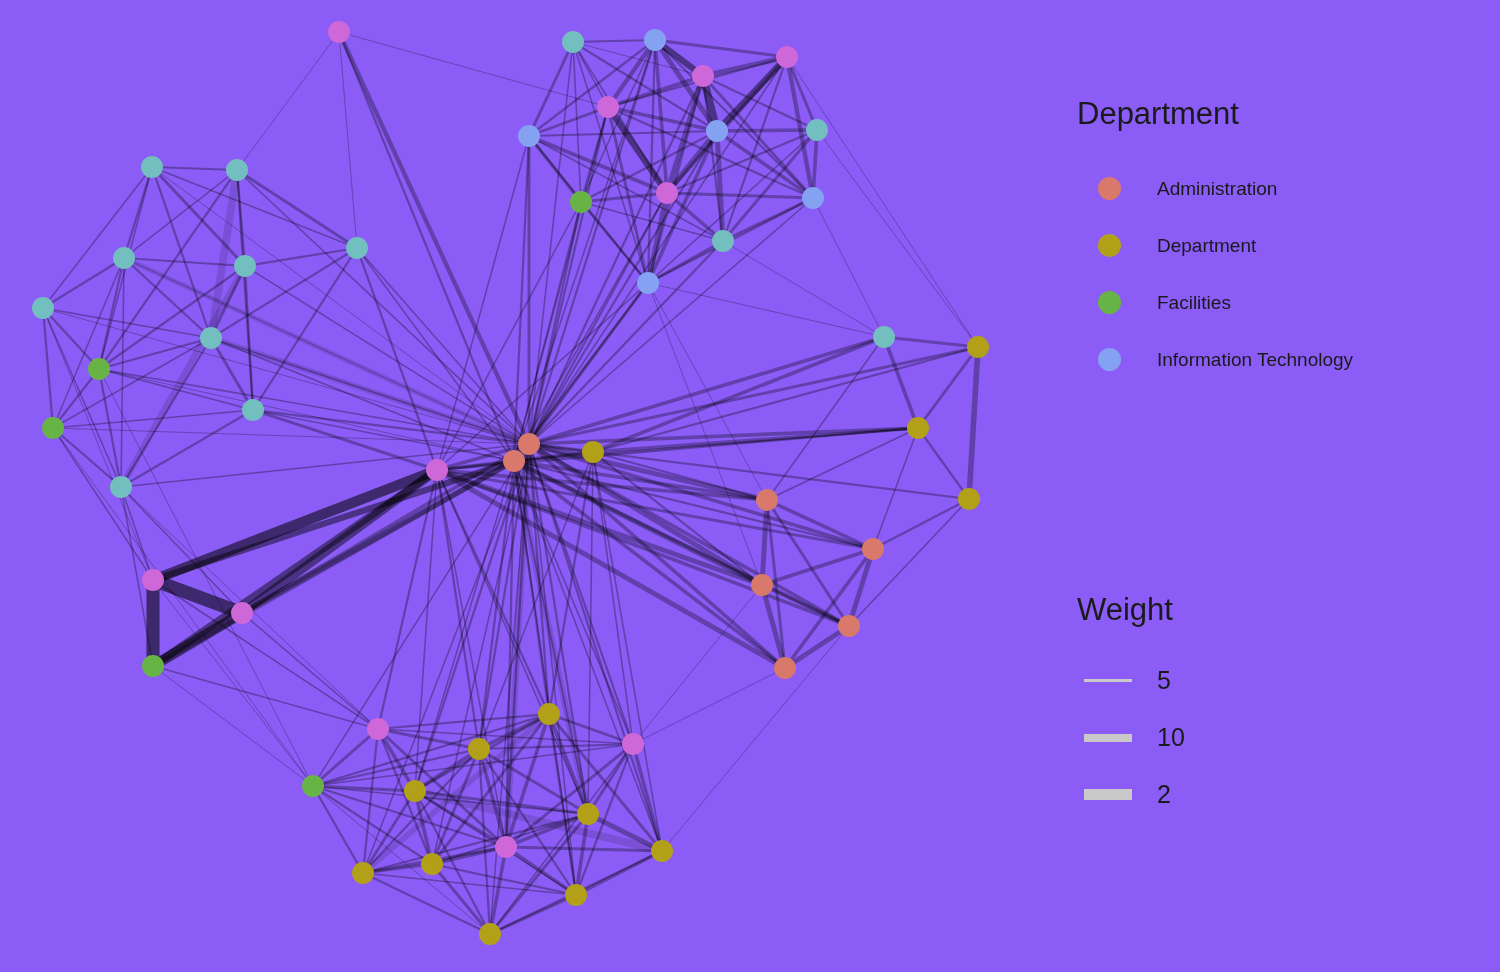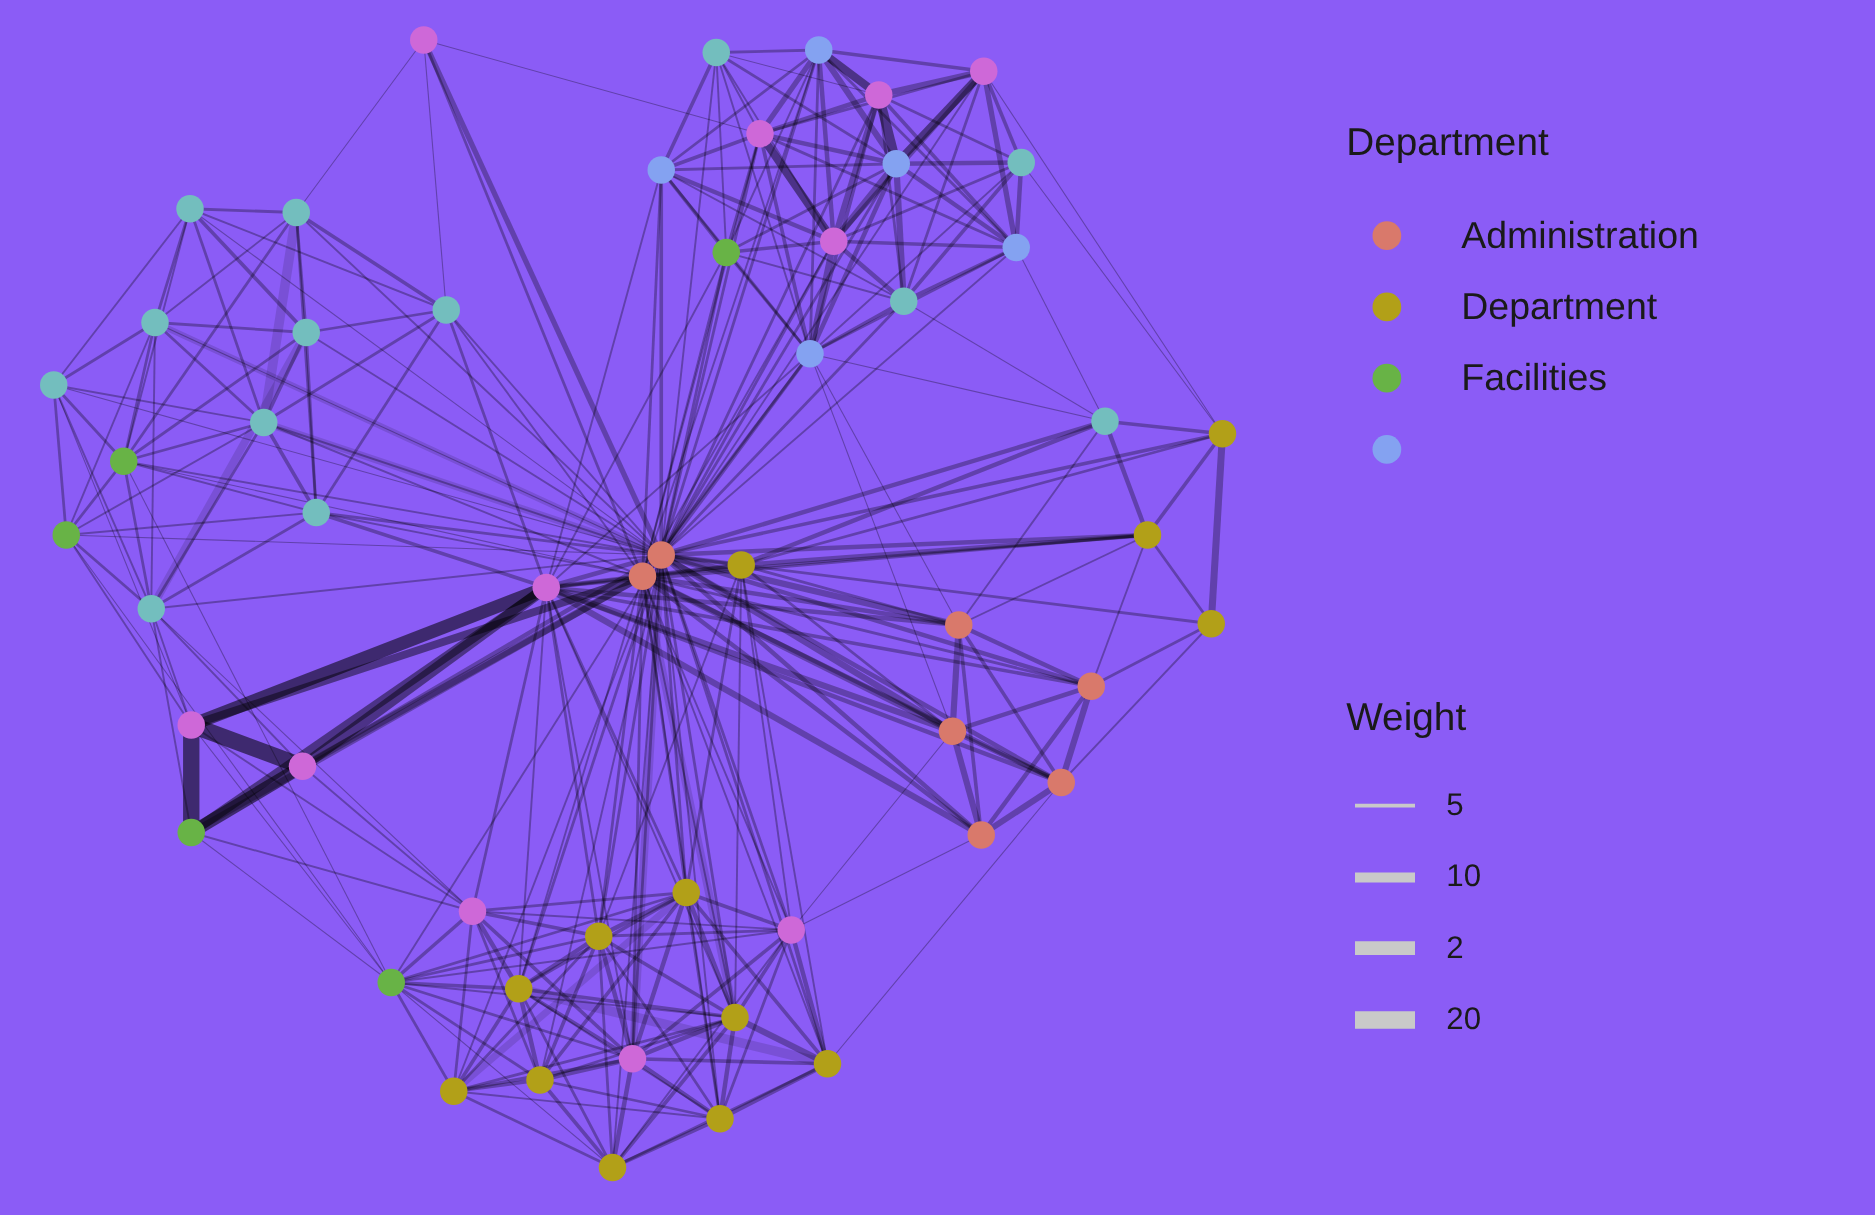--- a/index.html
+++ b/index.html
@@ -39,29 +39,29 @@
     height: 57px;
   }
   .swatch {
     width: 23px;
     height: 23px;
     border-radius: 50%;
     margin-left: 23px;
     flex: 0 0 auto;
   }
   .legend-label {
-    font-size: 30px;
+    font-size: 19px;
     color: #1a1a1a;
-    margin-left: 48px;
+    margin-left: 36px;
     white-space: nowrap;
   }
   .legend-weight {
     position: absolute;
     left: 1075px;
-    top: 556px;
+    top: 592px;
     width: 420px;
   }
   .legend-weight .legend-title { margin-bottom: 24px; }
   .wrow {
     display: flex;
     align-items: center;
     height: 57px;
   }
   .wbar {
     width: 48px;
@@ -479,38 +479,35 @@
         <div class="legend-row">
           <span class="swatch" style="background: rgb(178, 160, 24);"></span>
           <span class="legend-label">Department</span>
         </div>
         <div class="legend-row">
           <span class="swatch" style="background: rgb(104, 179, 70);"></span>
           <span class="legend-label">Facilities</span>
         </div>
         <div class="legend-row">
           <span class="swatch" style="background: rgb(132, 162, 241);"></span>
+          <span class="legend-label">Information Technology</span>
         </div>
       </div>
   </div>
 
   <div class="legend-weight">
     <div class="legend-title">Weight</div>
     <div id="weight-rows">
         <div class="wrow">
           <span class="wbar" style="height: 3px; background: rgb(201, 201, 201);"></span>
           <span class="wlabel">5</span>
         </div>
         <div class="wrow">
           <span class="wbar" style="height: 8px; background: rgb(201, 201, 201);"></span>
           <span class="wlabel">10</span>
         </div>
         <div class="wrow">
           <span class="wbar" style="height: 11px; background: rgb(201, 201, 201);"></span>
           <span class="wlabel">2</span>
         </div>
-        <div class="wrow">
-          <span class="wbar" style="height: 14px; background: rgb(201, 201, 201);"></span>
-          <span class="wlabel">20</span>
-        </div>
       </div>
   </div>
 </div>
 
 </body></html>

